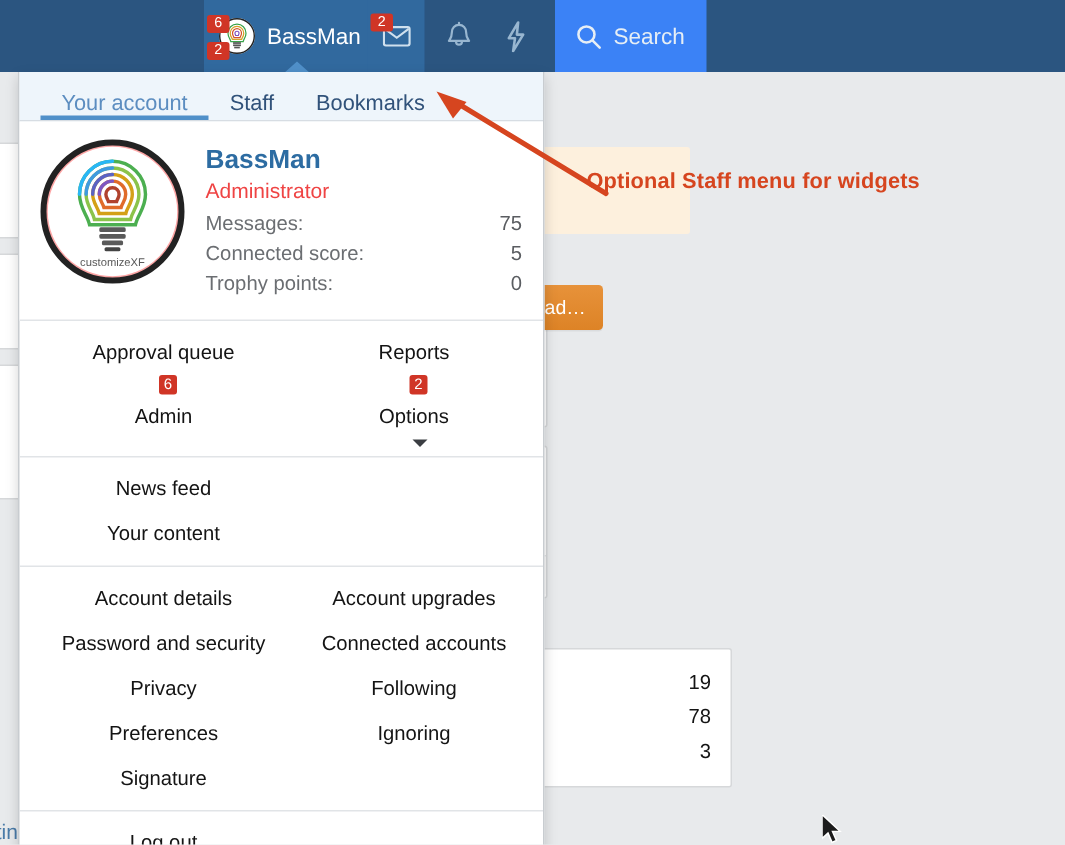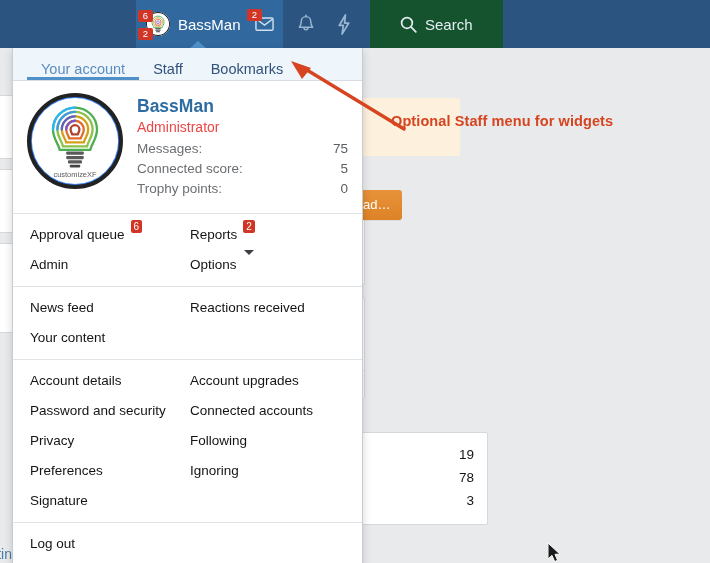--- a/index.html
+++ b/index.html
@@ -204,22 +204,22 @@
   #nav-bell { left: 287px; }
   #nav-bolt { left: 325px; }
   .nav-icon-btn .badge-inbox { left: 2px; top: 9px; }
 
   #nav-search {
     position: absolute;
     left: 370px; top: 0;
     height: 48px;
     display: flex;
     align-items: center;
-    padding: 0 30px;
-    background: #14532d;
+    padding: 0 14px;
+    background: #3b82f6;
     color: #e6eef5;
     font-size: 15px;
     text-align: right;
   }
   #nav-search .mag { margin-right: 8px; display: flex; }
 
   
   #account-menu {
     position: absolute;
     left: 12px;
@@ -259,21 +259,21 @@
   #menu-profile {
     display: flex;
     padding: 12px 14px 14px 14px;
     border-bottom: 1px solid #e1e4e7;
     background: #ffffff;
   }
   #profile-avatar {
     width: 96px; height: 96px;
     border-radius: 50%;
     flex: 0 0 96px;
-    background: #3b82f6;
+    background: #fca5a5;
     border: 4px solid #222;
     box-sizing: border-box;
     overflow: hidden;
     position: relative;
     margin-right: 14px;
   }
   #profile-info { flex: 1 1 auto; padding-top: 2px; min-width: 0; }
   #profile-name {
     color: #2d6ca2;
     font-size: 17.5px;
@@ -304,21 +304,22 @@
     display: flex;
   }
   .menu-link {
     font-size: 13.5px;
     color: #141414;
     line-height: 30px;
     padding: 0 0 0 17px;
     box-sizing: border-box;
     white-space: nowrap;
     display: flex;
-    align-items: flex-start;
+    align-items: center;
+    flex-direction: column;
   }
   .menu-link.col1 { width: 175px; flex: 0 0 175px; }
   .menu-link.col2 { flex: 1 1 auto; padding-left: 2px; }
   .menu-link .cnt {
     background: #d03526;
     color: #ffffff;
     font-size: 10px;
     line-height: 13px;
     border-radius: 2px;
     padding: 0 3px;
@@ -529,23 +530,20 @@
         <span class="caret-down"></span>
       </a>
     </div>
   </div>
 
   <div class="menu-group">
     <div class="menu-row">
       <a class="menu-link col1">
         <span>News feed</span>
       </a>
-      <a class="menu-link col2">
-        <span>Reactions received</span>
-      </a>
     </div>
     <div class="menu-row">
       <a class="menu-link col1">
         <span>Your content</span>
       </a>
       <a class="menu-link col2">
         <span></span>
       </a>
     </div>
   </div>

